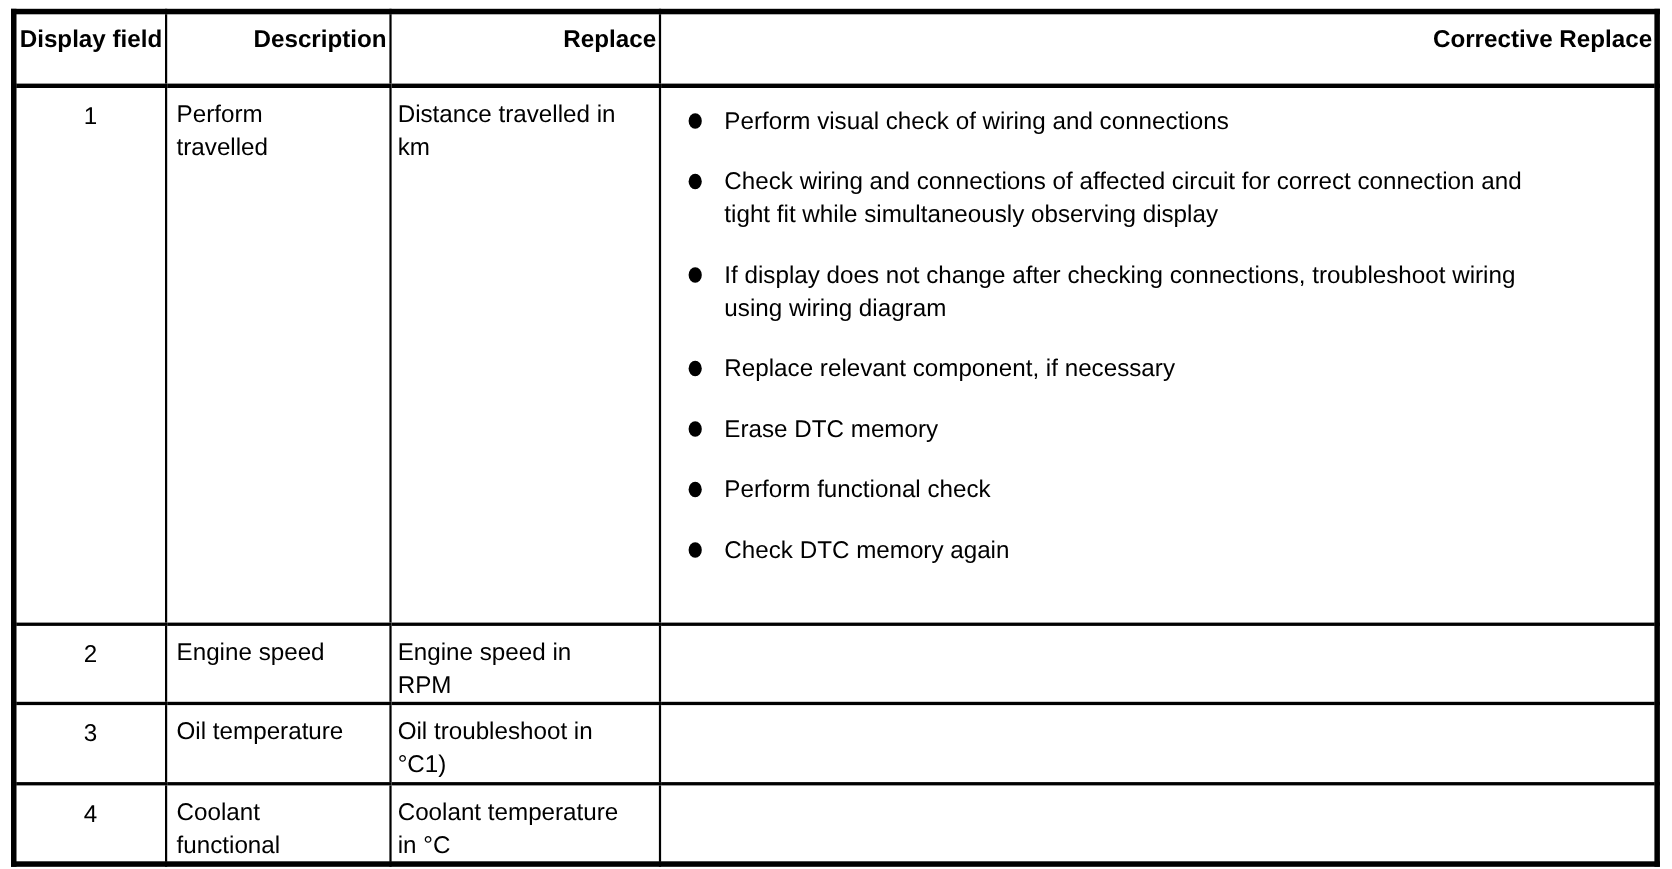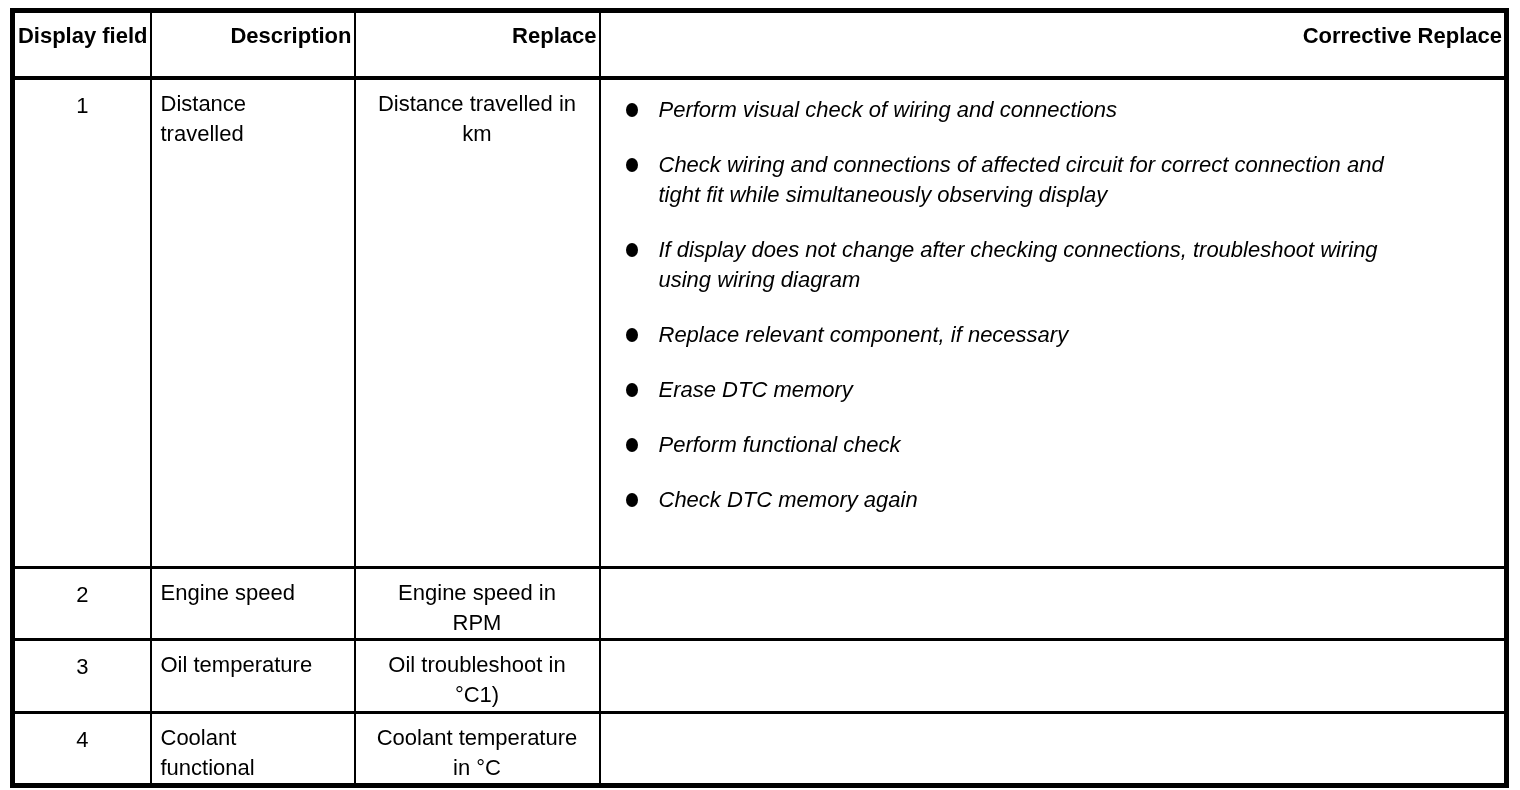--- a/index.html
+++ b/index.html
@@ -51,27 +51,25 @@
   td.cell-field {
     text-align: center;
     padding-top: 11px;
   }
   td.cell-desc {
     text-align: left;
     padding: 9px 6px 0 9px;
     white-space: pre-line;
   }
   td.cell-disp {
-    text-align: center;
     padding: 9px 6px 0 6px;
     white-space: pre-line;
   }
   td.cell-act {
     padding: 0;
-    font-style: italic;
   }
   ul.actions-list {
     list-style: none;
     margin: 0;
     padding: 15px 24px 0 0;
   }
   ul.actions-list li {
     position: relative;
     padding-left: 58px;
     margin: 0 0 25px 0;
@@ -107,21 +105,21 @@
     <tr class="r-header">
       <th>Display field</th>
       <th>Description</th>
       <th>Replace</th>
       <th>Corrective Replace</th>
     </tr>
   </thead>
   <tbody>
     <tr class="r-1">
       <td class="cell-field">1</td>
-      <td class="cell-desc">Distance
+      <td class="cell-desc">Perform
 travelled</td>
       <td class="cell-disp">Distance travelled in
 km</td>
       <td class="cell-act">
         <ul class="actions-list">
           <li><span class="bullet"></span><span>Perform visual check of wiring and connections</span></li>
           <li><span class="bullet"></span><span>Check wiring and connections of affected circuit for correct connection and
 tight fit while simultaneously observing display</span></li>
           <li><span class="bullet"></span><span>If display does not change after checking connections, troubleshoot wiring
 using wiring diagram</span></li>

